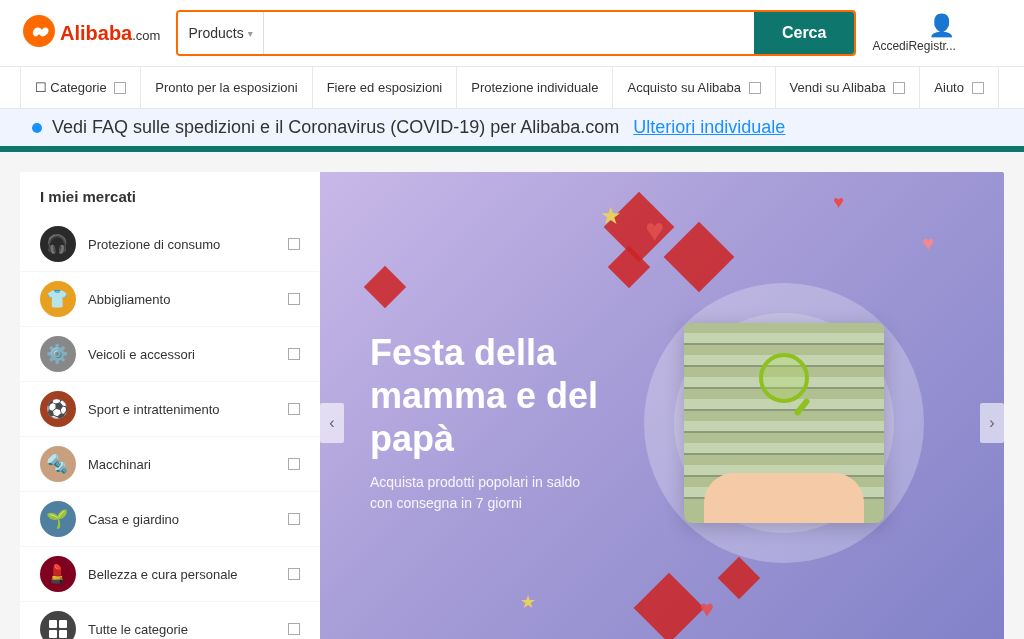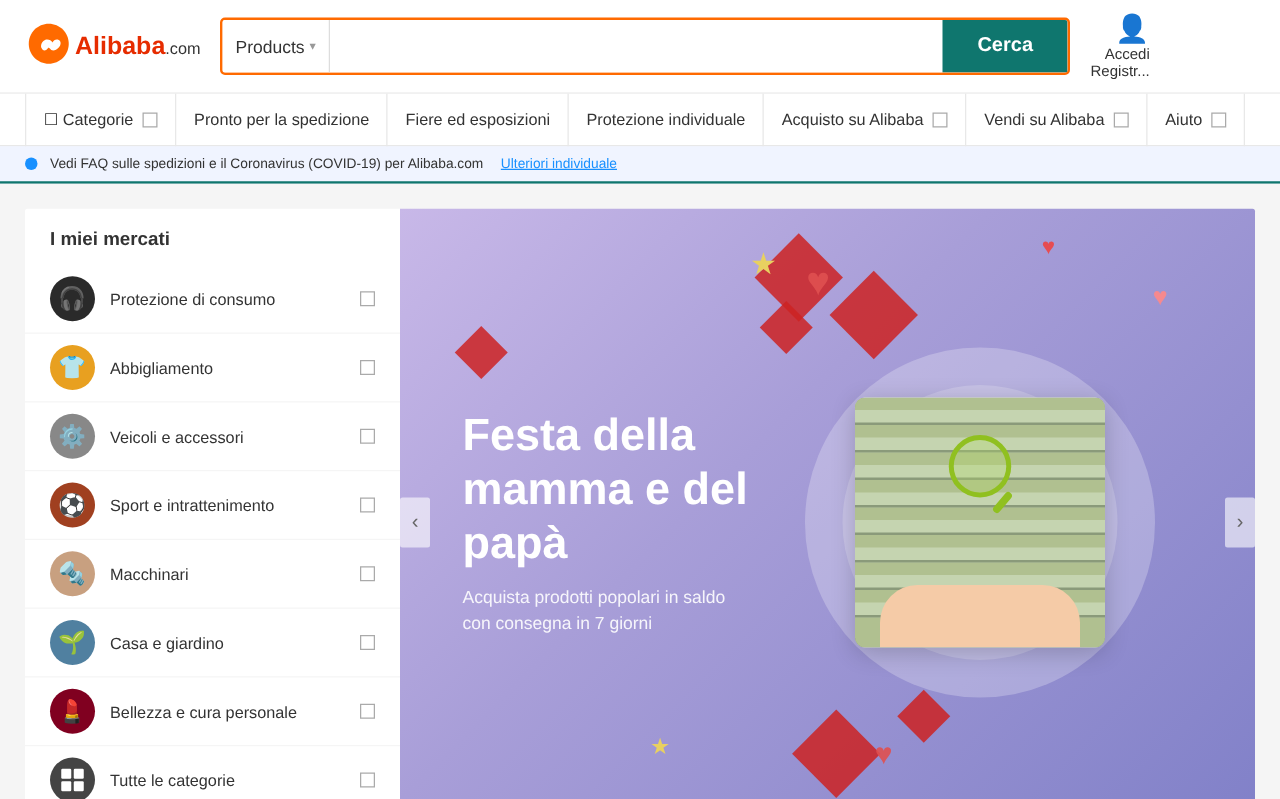--- a/index.html
+++ b/index.html
@@ -121,26 +121,26 @@
       width: 12px;
       height: 12px;
       border: 1px solid #aaa;
       display: inline-block;
       margin-left: 4px;
     }
 
     
     .covid-banner {
       background: #f0f4ff;
-      border-bottom: 2px solid #0f766e;
-      padding: 8px 20px;
+      border-bottom: 6px solid #0f766e;
+      padding: 8px 32px;
       display: flex;
       align-items: center;
       gap: 10px;
-      font-size: 11px;
+      font-size: 18px;
       color: #333;
     }
     .covid-dot {
       width: 10px;
       height: 10px;
       background: #1890ff;
       border-radius: 50%;
       flex-shrink: 0;
     }
     .covid-link {
@@ -355,33 +355,33 @@
       <span class="chevron">▾</span>
     </div>
     <input class="search-input" type="text" style="">
     <button class="search-button">
       <span>Cerca</span>
     </button>
   </div>
 
   <div class="account-area">
     <span class="account-icon">👤</span>
-    <div style="display:flex;flex-direction:column;align-items:flex-end;font-size:12px;">
+    <div style="display:flex;flex-direction:row;align-items:flex-end;font-size:12px;">
       <a href="#">Accedi</a>
       <a href="#">Registr...</a>
     </div>
   </div>
 </header>
 
 <nav class="navbar">
   <div class="nav-item">
     <span>☐</span>&nbsp;<span>Categorie</span>&nbsp;<span class="nav-checkbox"></span>
   </div>
   <div class="nav-item">
-    <span>Pronto per la spedizione</span>
+    <span>Pronto per la esposizioni</span>
   </div>
   <div class="nav-item">
     <span>Fiere ed esposizioni</span>
   </div>
   <div class="nav-item">
     <span>Protezione individuale</span>
   </div>
   <div class="nav-item">
     <span>Acquisto su Alibaba</span>&nbsp;<span class="nav-checkbox"></span>
   </div>

